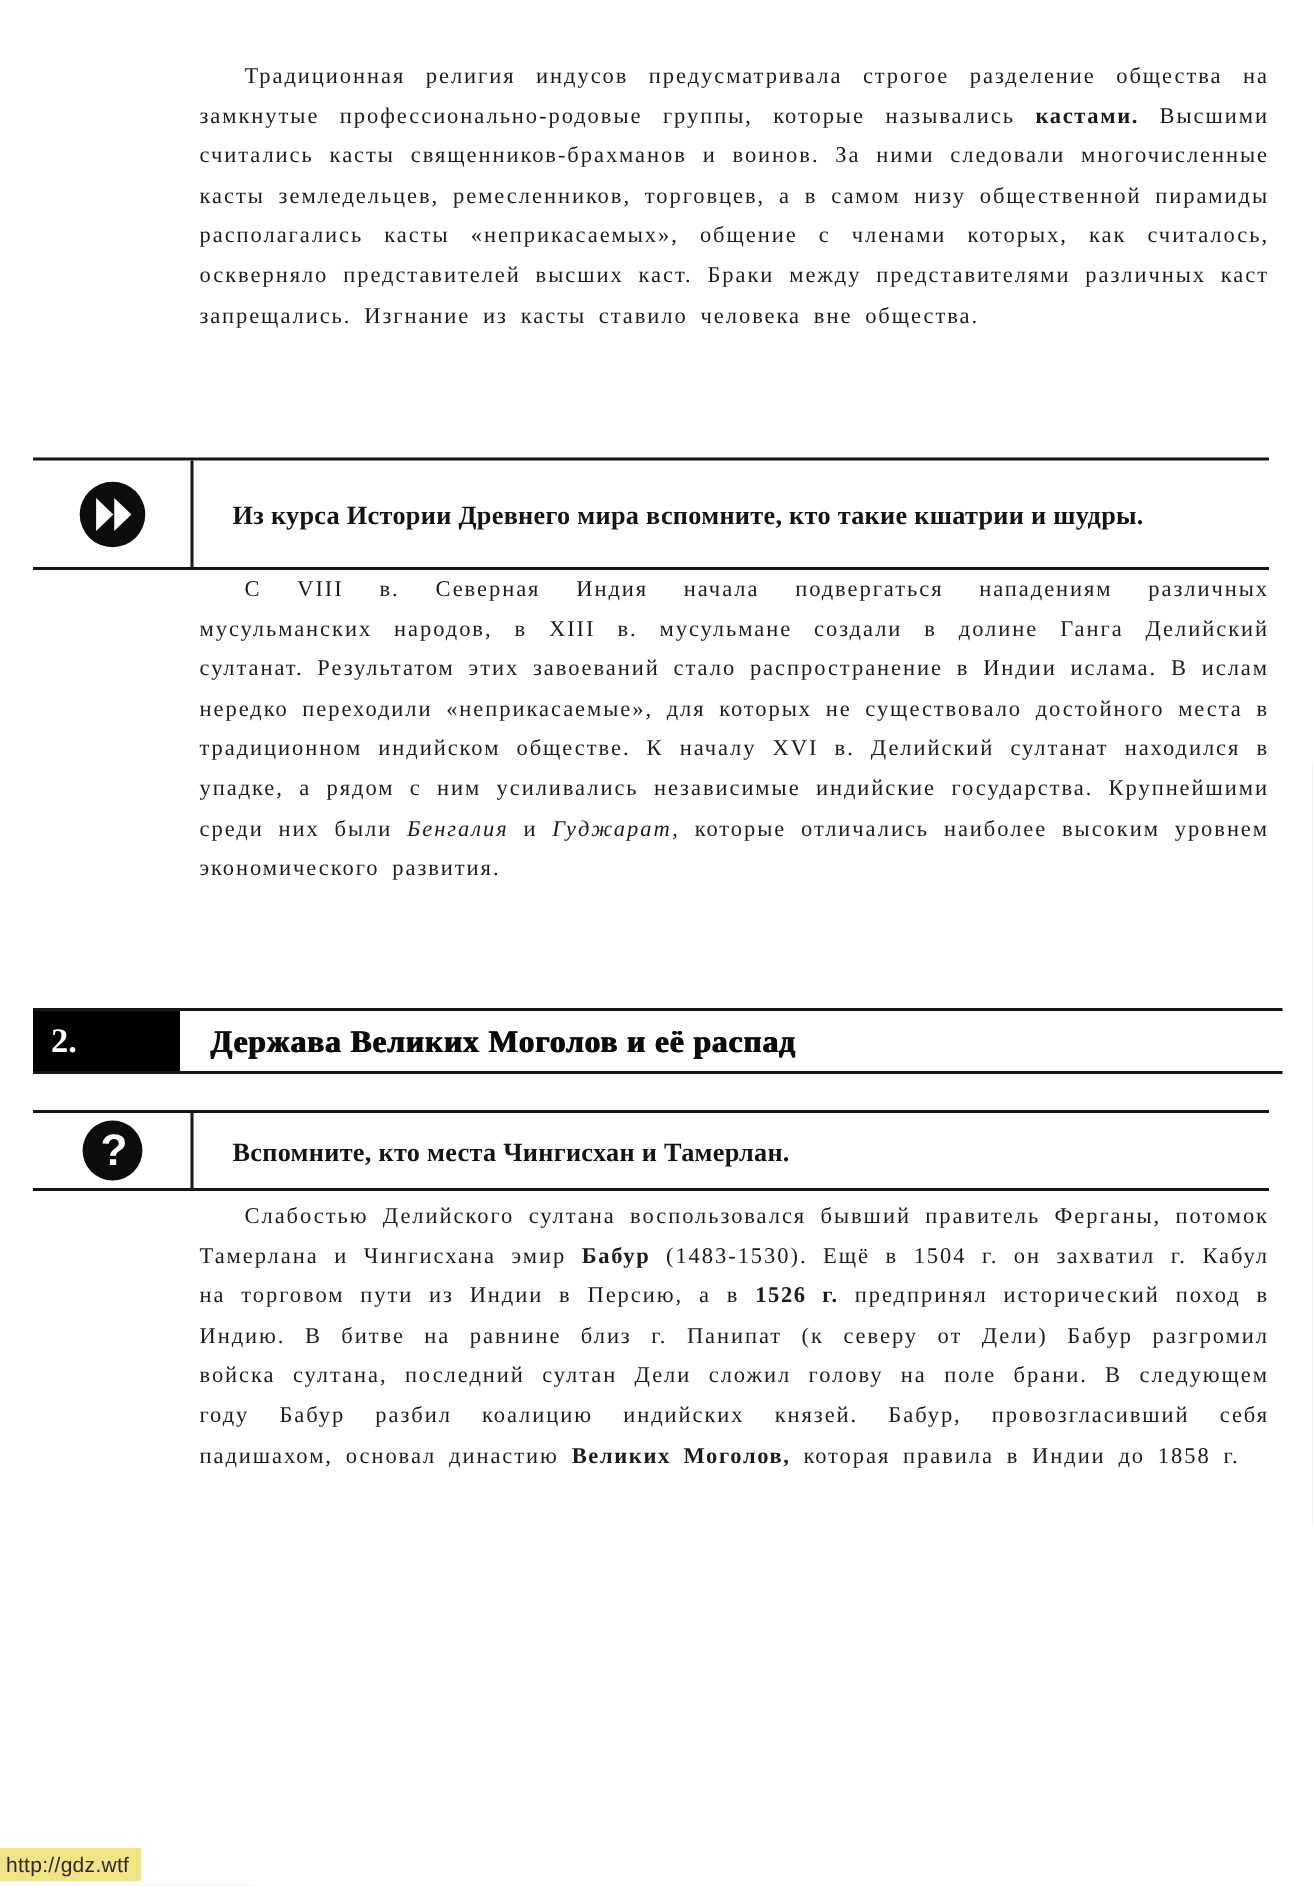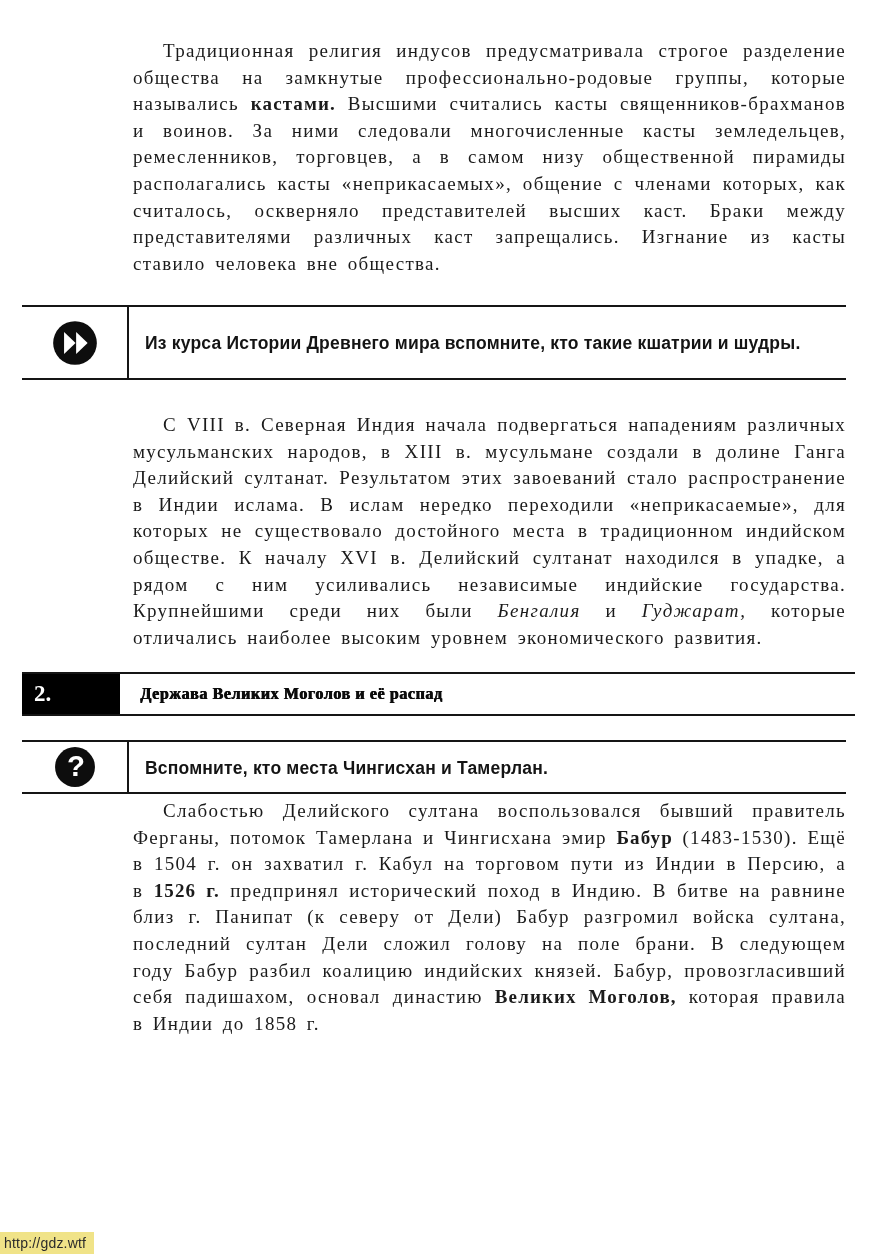--- a/index.html
+++ b/index.html
@@ -4,66 +4,66 @@
 <style>
   html,body { margin:0; padding:0; background:#e8e8e8; }
   .page {
     position:relative; width:875px; height:1257px;
     background:#ffffff; margin:0 auto; overflow:hidden;
     color:#1b1b1b;
   }
   .body-par {
     position:absolute; left:133px; width:713px; margin:0;
     font-family:"Liberation Serif","DejaVu Serif",serif;
-    font-size:19px; line-height:26.6px;
+    font-size:15px; line-height:26.6px;
     text-align:justify; letter-spacing:1.3px; word-spacing:3.5px;
     text-indent:30px; color:#1b1b1b;
   }
   .body-par b { letter-spacing:1.1px; }
   .callout {
     position:absolute; left:22px; width:824px;
     border-top:2px solid #151515; border-bottom:2px solid #151515;
     display:flex; align-items:stretch; background:#fff;
   }
   .callout-icon-zone {
     width:105px; flex:0 0 105px;
     border-right:2px solid #151515;
     display:flex; align-items:center; justify-content:center;
   }
   .circle-icon { display:block; line-height:0; }
   .callout-text {
-    flex:1; padding:9px 12px 8px 16px;
-    font-family:Liberation Sans, sans-serif;
+    flex:1; padding:9px 12px 8px 26px;
+    font-family:Liberation Serif, serif;
     font-weight:bold; font-size:17.5px; line-height:24px;
     letter-spacing:0.2px; color:#141414;
     display:flex; flex-direction:column; justify-content:center;
     text-align:left;
   }
   .c1 { top:305px; height:71px; }
   .c2 { top:740px; height:50px; }
   .section-header {
     position:absolute; left:22px; top:672px; width:833px; height:40px;
     border-top:2px solid #151515; border-bottom:2px solid #151515;
     display:flex; align-items:stretch; background:#fff;
   }
   .section-number {
     width:98px; flex:0 0 98px; background:#000;
     color:#fff; font-family:"Liberation Serif","DejaVu Serif",serif;
     font-weight:bold; font-size:23px; line-height:40px;
     padding-left:12px; box-sizing:border-box;
   }
   .section-title {
     margin-left:20px; font-family:"Liberation Serif","DejaVu Serif",serif;
-    font-weight:bold; font-size:16px; line-height:40px;
+    font-weight:bold; font-size:21px; line-height:40px;
     letter-spacing:0.6px; color:#0c0c0c;
     text-shadow:0.8px 0 0 #0c0c0c, 0.4px 0.4px 0 #333;
     white-space:nowrap;
   }
   .p1 { top:38px; }
-  .p2 { top:412px; }
+  .p2 { top:380px; }
   .p3 { top:798px; }
   .p4 { top:1067px; }
   .watermark {
     position:absolute; left:0; top:1232px;
     background:#f0e388; color:#2b2b2b;
     font-family:"Liberation Sans","DejaVu Sans",sans-serif;
     font-size:14px; padding:3px 8px 3px 4px;
     letter-spacing:0.2px;
   }
 </style>

